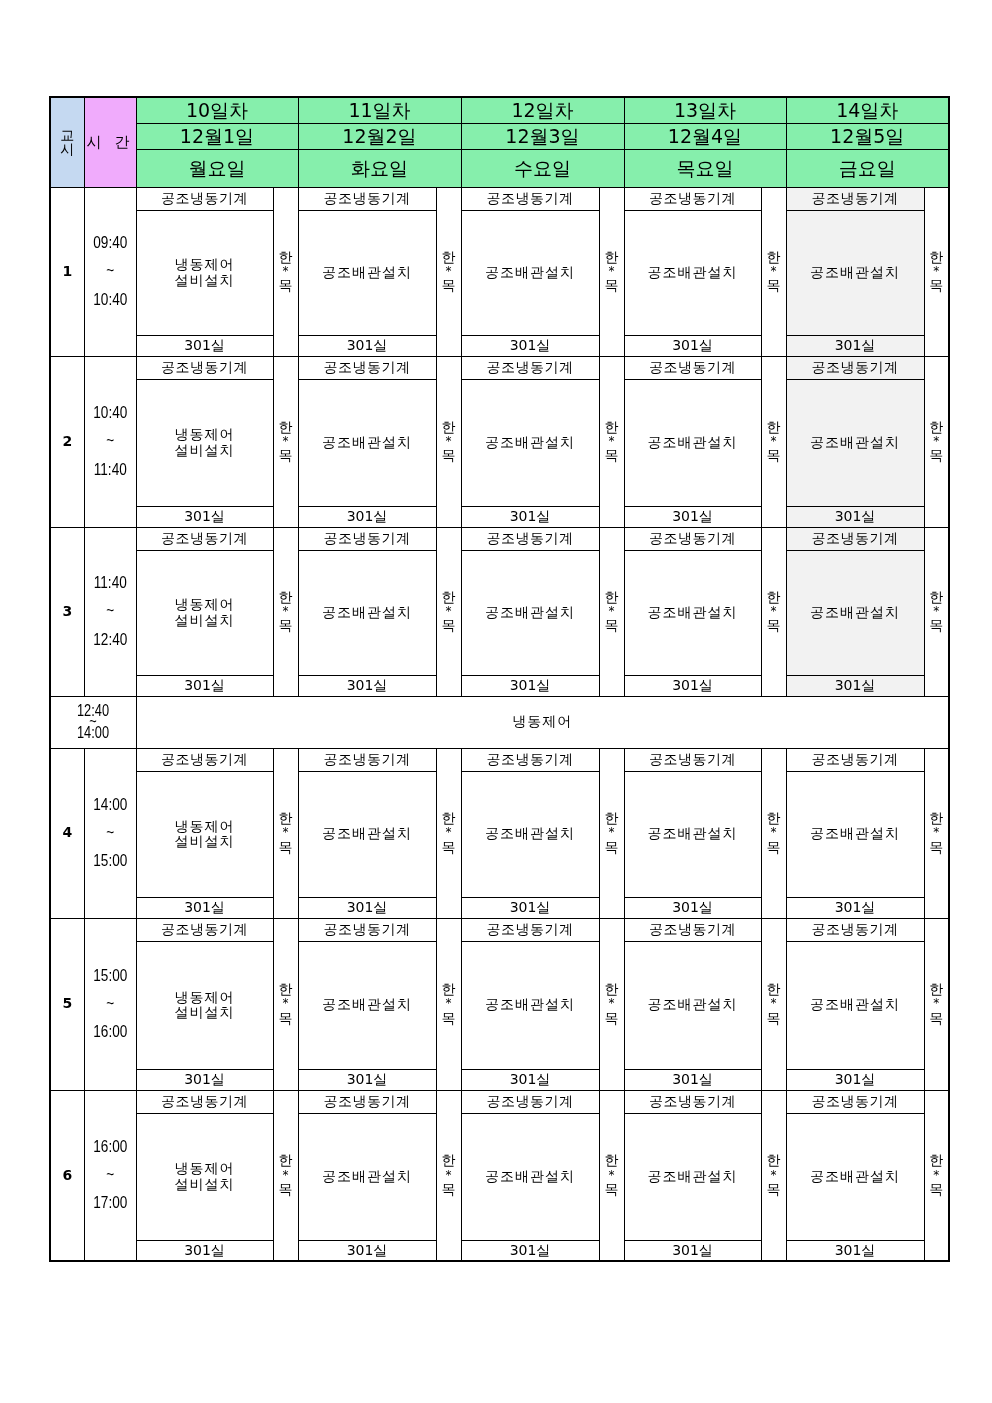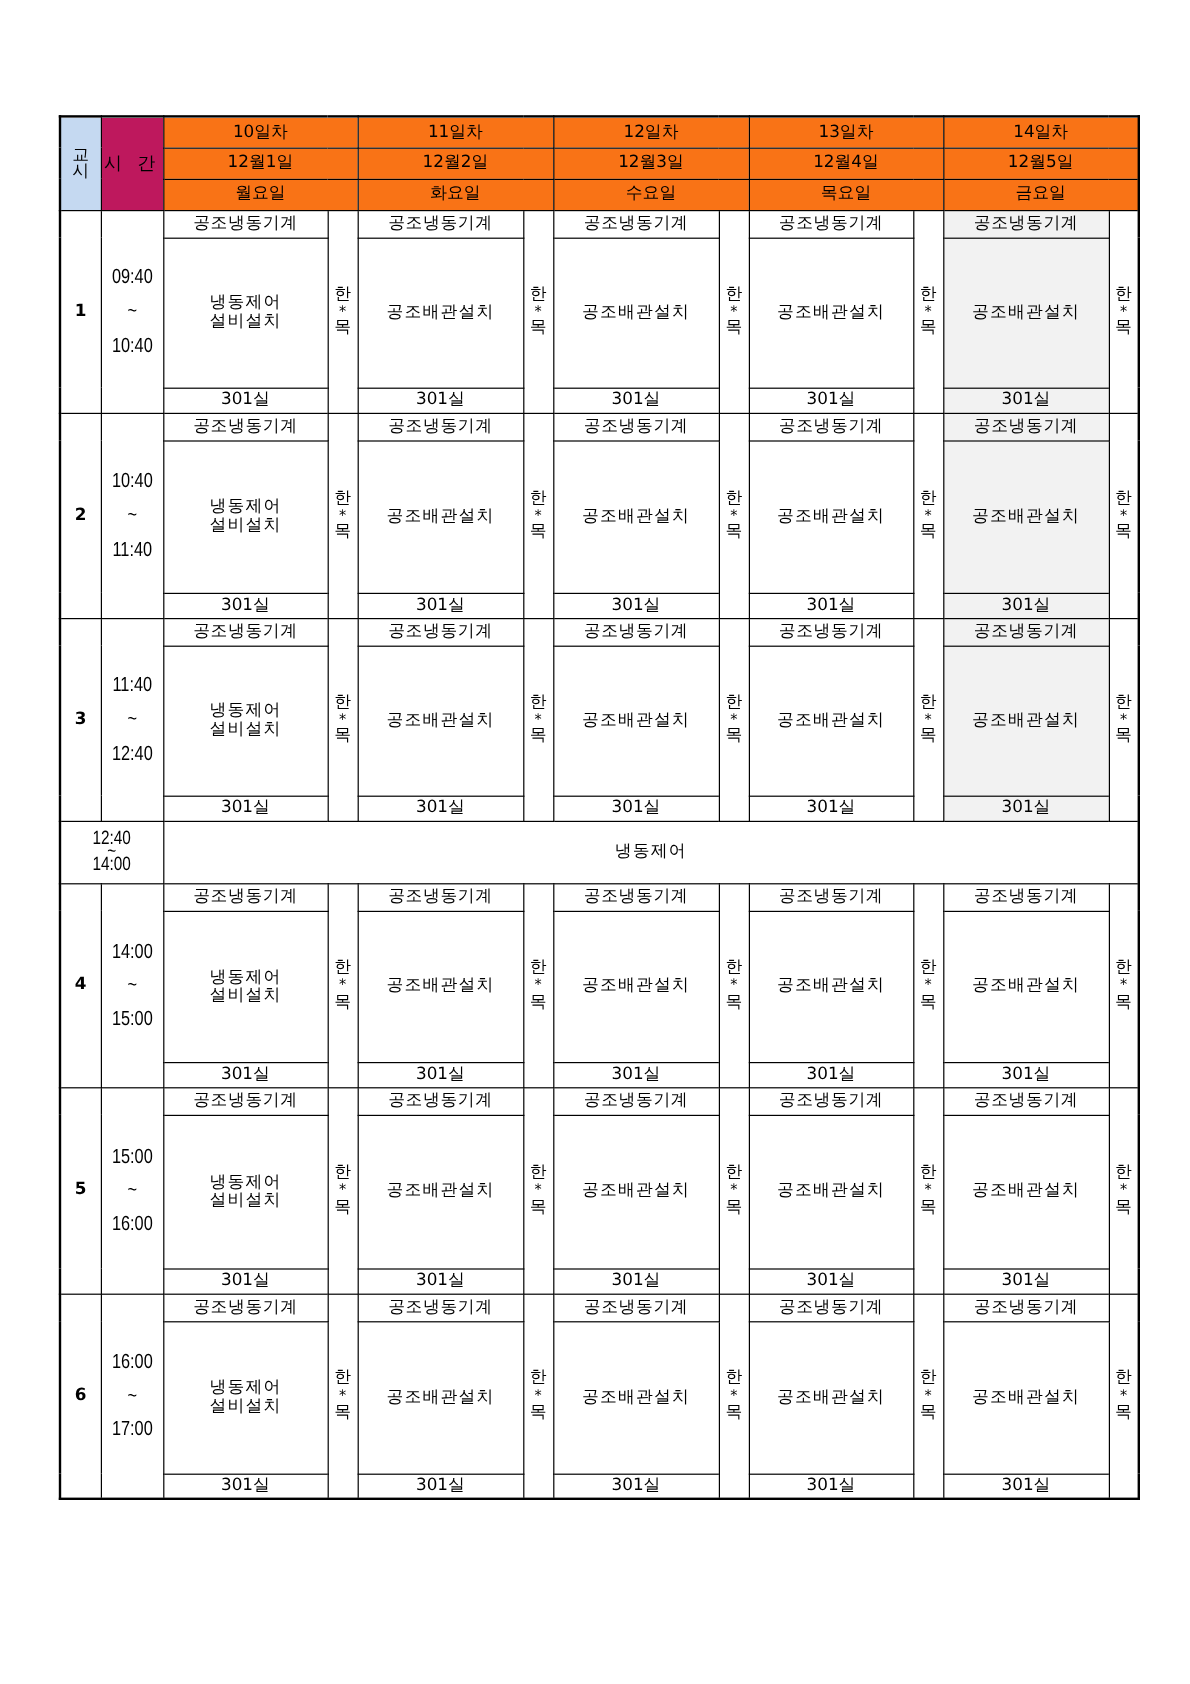--- a/index.html
+++ b/index.html
@@ -3,23 +3,23 @@
 <meta charset="utf-8">
 <style>
   html, body { margin: 0; padding: 0; background: #ffffff; }
   body { width: 992px; height: 1403px; position: relative; font-family: "DejaVu Sans", sans-serif; color: #000; }
   #sched {
     position: absolute; left: 49px; top: 96px;
     border-collapse: collapse; table-layout: fixed;
     border: 2px solid #000;
   }
   #sched td { border: 1px solid #000; padding: 0; text-align: center; vertical-align: middle; font-size: 14px; line-height: 1.1; overflow: hidden; }
-  #sched td.hdr { background: #f97316; font-size: 14px; }
+  #sched td.hdr { background: #86efac; font-size: 19px; }
   #sched td.gyosi-h { background: #c5d9f1; font-size: 14px; line-height: 1.05; }
-  #sched td.sigan-h { background: #be185d; font-size: 15px; letter-spacing: 4px; }
+  #sched td.sigan-h { background: #f0abfc; font-size: 15px; letter-spacing: 4px; }
   .period-num { font-size: 13px; font-weight: bold; }
   .time { font-family: "Liberation Sans Narrow", "Liberation Sans", sans-serif; font-size: 17px; transform: scaleX(0.8); display: inline-block; line-height: 1.65; color: #000; }
   .sub-top { font-size: 14.5px; letter-spacing: 0.5px; }
   .main { font-size: 14.5px; line-height: 1.9; letter-spacing: 1px; }
   .room { font-size: 14.5px; }
   .side { font-size: 15px; line-height: 1.8; }
   .side .star { font-size: 12px; }
   td.shaded { background: #f2f2f2; }
   .lunch-time { font-family: "Liberation Sans", sans-serif; font-size: 16px; line-height: 1.0; display: inline-block; transform: scaleX(0.8); }
   .lunch-label { font-size: 14.5px; letter-spacing: 1px; }
@@ -53,21 +53,21 @@
         <td colspan="2" class="hdr">13일차</td>
         <td colspan="2" class="hdr">14일차</td>
       </tr>
       <tr style="height:26px">
         <td colspan="2" class="hdr">12월1일</td>
         <td colspan="2" class="hdr">12월2일</td>
         <td colspan="2" class="hdr">12월3일</td>
         <td colspan="2" class="hdr">12월4일</td>
         <td colspan="2" class="hdr">12월5일</td>
       </tr>
-      <tr style="height:26px">
+      <tr style="height:38px">
         <td colspan="2" class="hdr">월요일</td>
         <td colspan="2" class="hdr">화요일</td>
         <td colspan="2" class="hdr">수요일</td>
         <td colspan="2" class="hdr">목요일</td>
         <td colspan="2" class="hdr">금요일</td>
       </tr>
       <tr style="height:23px">
         <td rowspan="3" class="period-num">1</td>
         <td rowspan="3"><span class="time"><div>09:40</div><div>~</div><div>10:40</div></span></td>
         <td class="sub-top">공조냉동기계</td>

